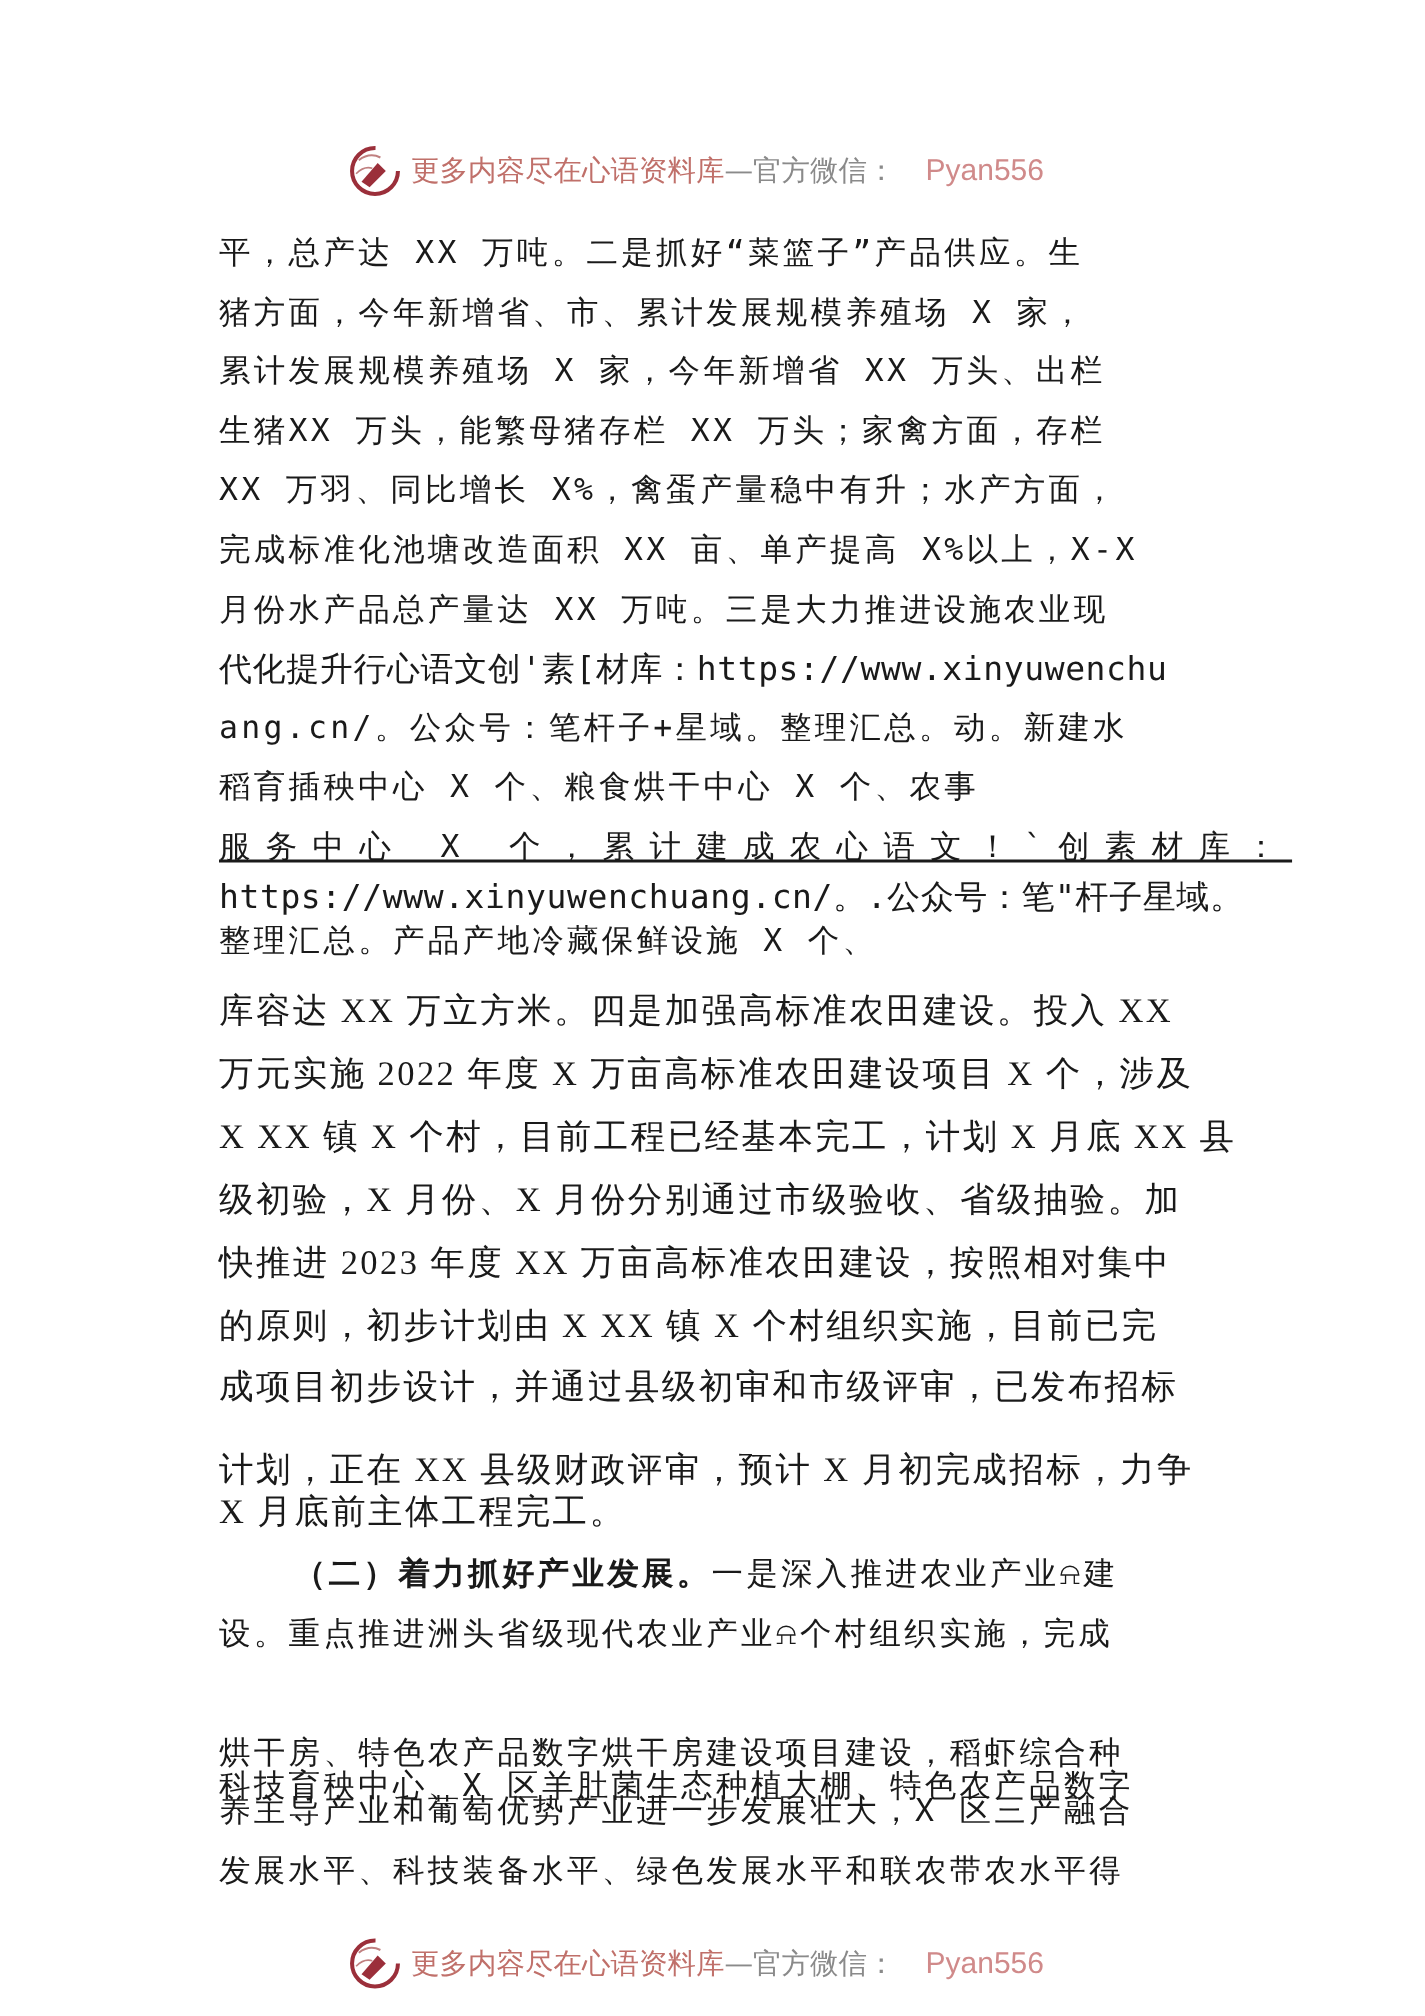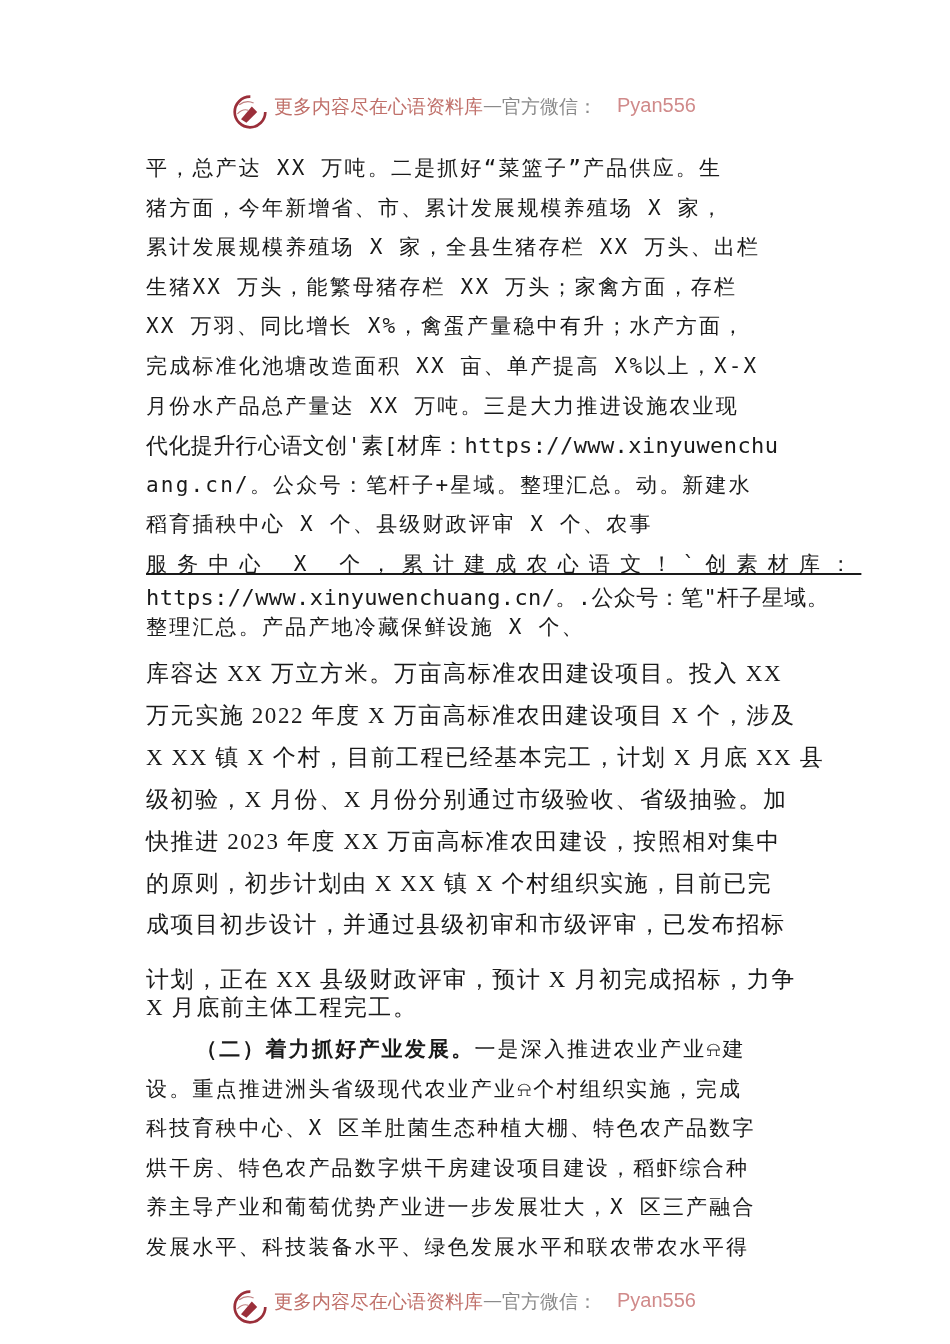--- a/index.html
+++ b/index.html
@@ -1,18 +1,18 @@
 <!DOCTYPE html>
 <html><head>
   <meta charset="utf-8">
   <style>
     html, body { margin: 0; padding: 0; background: #ffffff; }
     body { width: 950px; height: 1344px; position: relative; overflow: hidden;
       font-family: "DejaVu Serif", "Liberation Serif", serif; color: #111; }
-    .banner { position: absolute; left: 232px; height: 40px; display: flex; }
+    .banner { position: absolute; left: 232px; height: 40px; display: flex; align-items: center; }
     .banner.top { top: 94px; }
     .banner.bottom { top: 1289px; }
     .logo { width: 36px; height: 36px; margin-right: 6px; }
     .banner-red { color: #c0706a; font-size: 19px; font-family: "DejaVu Serif", serif; letter-spacing: 0px; }
     .banner-gray { color: #8a8a8a; font-size: 19px; font-family: "DejaVu Serif", serif; }
     .banner-id { color: #d08a8a; font-size: 20px; font-family: "Liberation Sans", sans-serif; margin-left: 20px; }
     .line { position: absolute; left: 146px; white-space: nowrap; font-size: 21px; color: #1a1a1a;
       font-family: "DejaVu Sans Mono", "Liberation Mono", monospace; letter-spacing: 2.2px; }
     .line.serif { font-family: "Liberation Serif", "DejaVu Serif", serif; letter-spacing: 1.6px; font-size: 23px; }
     .wide { letter-spacing: 10.2px; text-decoration: underline; }
@@ -30,46 +30,46 @@
   </svg>
   <span class="banner-red">更多内容尽在心语资料库</span>
   <span class="banner-gray">—</span>
   <span class="banner-gray">官方微信：</span>
   <span class="banner-id">Pyan556</span>
 </div>
 
 <div>
   <div class="line" style="top:154px">平，总产达 XX 万吨。二是抓好“菜篮子”产品供应。生</div>
   <div class="line" style="top:194px">猪方面，今年新增省、市、累计发展规模养殖场 X 家，</div>
-  <div class="line" style="top:233px">累计发展规模养殖场 X 家，全县生猪存栏 XX 万头、出栏</div>
+  <div class="line" style="top:233px">累计发展规模养殖场 X 家，今年新增省 XX 万头、出栏</div>
   <div class="line" style="top:273px">生猪XX 万头，能繁母猪存栏 XX 万头；家禽方面，存栏</div>
   <div class="line" style="top:312px">XX 万羽、同比增长 X%，禽蛋产量稳中有升；水产方面，</div>
   <div class="line" style="top:352px">完成标准化池塘改造面积 XX 亩、单产提高 X%以上，X-X</div>
   <div class="line" style="top:392px">月份水产品总产量达 XX 万吨。三是大力推进设施农业现</div>
   <div class="line tight" style="top:431px">代化提升行心语文创'素[材库：https://www.xinyuwenchu</div>
   <div class="line" style="top:471px">ang.cn/。公众号：笔杆子+星域。整理汇总。动。新建水</div>
-  <div class="line" style="top:510px">稻育插秧中心 X 个、县级财政评审 X 个、农事</div>
+  <div class="line" style="top:510px">稻育插秧中心 X 个、粮食烘干中心 X 个、农事</div>
   <div class="line wide" style="top:550px">服务中心 X 个，累计建成农心语文！`创素材库：</div>
   <div class="line tight" style="top:583px">https://www.xinyuwenchuang.cn/。.公众号：笔"杆子星域。</div>
   <div class="line" style="top:613px">整理汇总。产品产地冷藏保鲜设施 X 个、</div>
-  <div class="line serif" style="top:658px">库容达 XX 万立方米。万亩高标准农田建设项目。投入 XX</div>
+  <div class="line serif" style="top:658px">库容达 XX 万立方米。四是加强高标准农田建设。投入 XX</div>
   <div class="line serif" style="top:700px">万元实施 2022 年度 X 万亩高标准农田建设项目 X 个，涉及</div>
   <div class="line serif" style="top:742px">X XX 镇 X 个村，目前工程已经基本完工，计划 X 月底 XX 县</div>
   <div class="line serif" style="top:784px">级初验，X 月份、X 月份分别通过市级验收、省级抽验。加</div>
   <div class="line serif" style="top:826px">快推进 2023 年度 XX 万亩高标准农田建设，按照相对集中</div>
   <div class="line serif" style="top:868px">的原则，初步计划由 X XX 镇 X 个村组织实施，目前已完</div>
   <div class="line serif" style="top:909px">成项目初步设计，并通过县级初审和市级评审，已发布招标</div>
   <div class="line serif" style="top:964px">计划，正在 XX 县级财政评审，预计 X 月初完成招标，力争</div>
   <div class="line serif" style="top:992px">X 月底前主体工程完工。</div>
 
   <div class="line" style="top:1035px; left:196px">
     <span class="bold" style="font-weight:bold">（二）着力抓好产业发展。</span><span>一是深入推进农业产业⍾建</span>
   </div>
   <div class="line" style="top:1075px">设。重点推进洲头省级现代农业产业⍾个村组织实施，完成</div>
-  <div class="line" style="top:1114px">科技育秧中心、X 区羊肚菌生态种植大棚、特色农产品数字</div>
+  <div class="line" style="top:1176px">科技育秧中心、X 区羊肚菌生态种植大棚、特色农产品数字</div>
   <div class="line" style="top:1154px">烘干房、特色农产品数字烘干房建设项目建设，稻虾综合种</div>
   <div class="line" style="top:1193px">养主导产业和葡萄优势产业进一步发展壮大，X 区三产融合</div>
   <div class="line" style="top:1233px">发展水平、科技装备水平、绿色发展水平和联农带农水平得</div>
 </div>
 
 <div class="banner bottom">
   <svg class="logo" viewBox="0 0 40 40">
     <circle cx="20" cy="20" r="17" fill="none" stroke="#9b2f3a" stroke-width="3" stroke-dasharray="80 30"></circle>
     <path d="M10 28 L22 14 L28 20 L16 32 Z" fill="#9b2f3a"></path>
     <path d="M8 12 Q16 6 24 10" fill="none" stroke="#c08080" stroke-width="1.5"></path>

